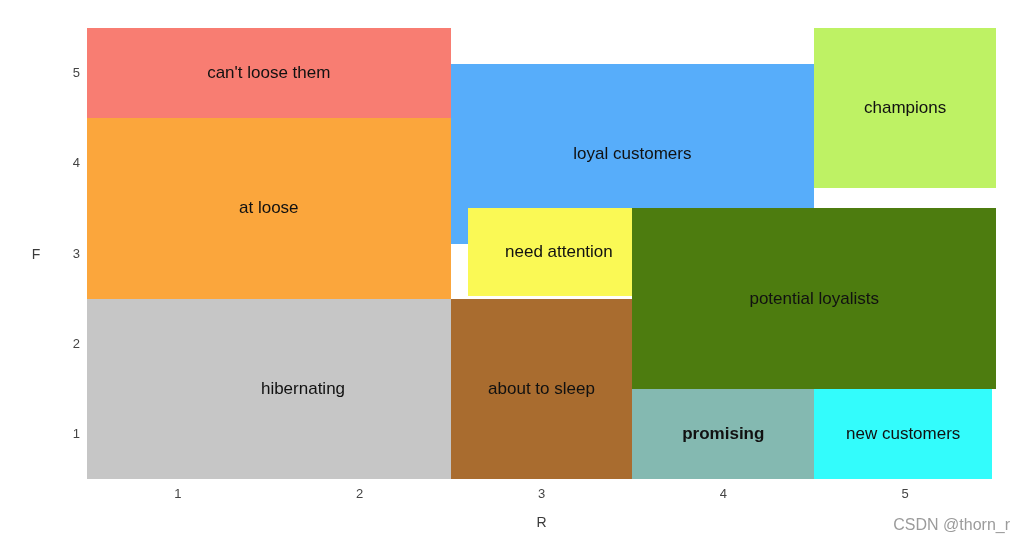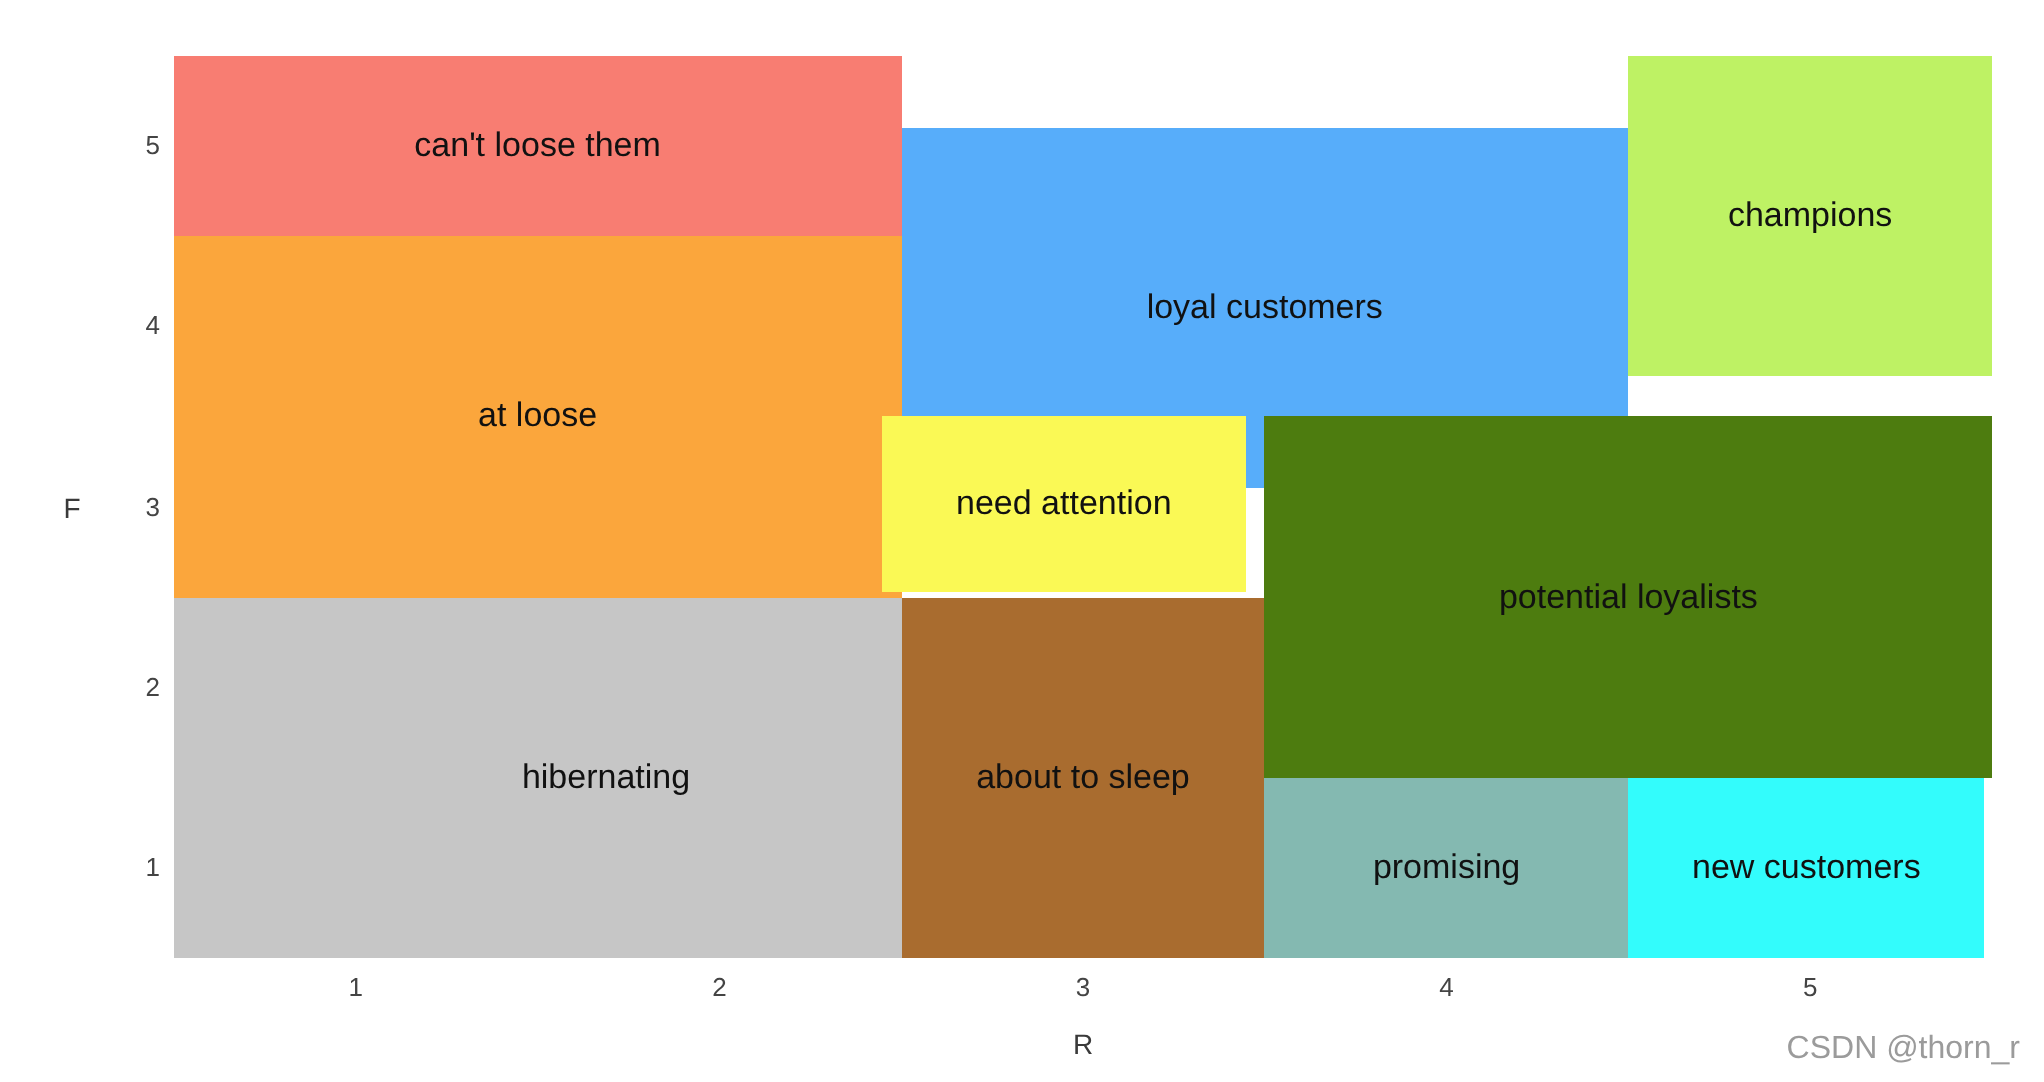--- a/index.html
+++ b/index.html
@@ -83,30 +83,30 @@
       </div>
       <div class="segment" style="left: 0px; top: 270.6px; width: 432px; height: 180.4px; background: rgb(198, 198, 198);">
         <span class="seg-label">hibernating</span>
       </div>
       <div class="segment" style="left: 363.6px; top: 0px; width: 363.6px; height: 180.4px; background: rgb(87, 173, 250); margin-top: 36px;">
         <span class="seg-label">loyal customers</span>
       </div>
       <div class="segment" style="left: 727.2px; top: 0px; width: 181.8px; height: 160px; background: #bef264;">
         <span class="seg-label">champions</span>
       </div>
-      <div class="segment" style="left: 354px; top: 180.4px; width: 181.8px; height: 88px; background: rgb(250, 249, 85);">
+      <div class="segment" style="left: 381px; top: 180.4px; width: 181.8px; height: 88px; background: rgb(250, 249, 85);">
         <span class="seg-label">need attention</span>
       </div>
       <div class="segment" style="left: 363.6px; top: 270.6px; width: 181.8px; height: 180.4px; background: rgb(169, 108, 47);">
         <span class="seg-label">about to sleep</span>
       </div>
       <div class="segment" style="left: 545.4px; top: 180.4px; width: 363.6px; height: 180.4px; background: #4d7c0f;">
         <span class="seg-label">potential loyalists</span>
       </div>
-      <div class="segment" style="left: 545.4px; top: 360.8px; width: 181.8px; height: 90.2px; background: rgb(132, 185, 177);">
+      <div class="segment" style="left: 545.4px; top: 360.8px; width: 181.8px; height: 90.2px; background: rgb(132, 185, 177); font-weight: bold;">
         <span class="seg-label">promising</span>
       </div>
       <div class="segment" style="left: 727.2px; top: 360.8px; width: 178px; height: 90.2px; background: rgb(51, 252, 252);">
         <span class="seg-label">new customers</span>
       </div>
     </div>
   <div id="ticks">
       <div class="tick xtick" style="left: 157.9px; top: 487px;">1</div>
       <div class="tick xtick" style="left: 339.7px; top: 487px;">2</div>
       <div class="tick xtick" style="left: 521.5px; top: 487px;">3</div>

